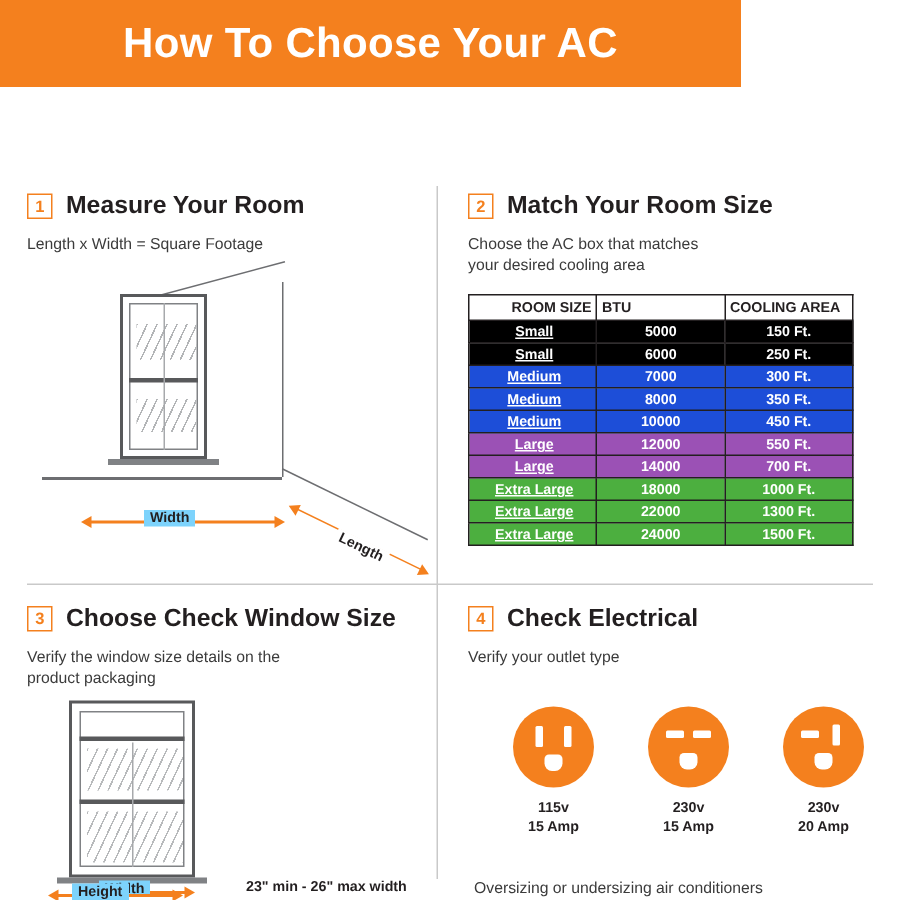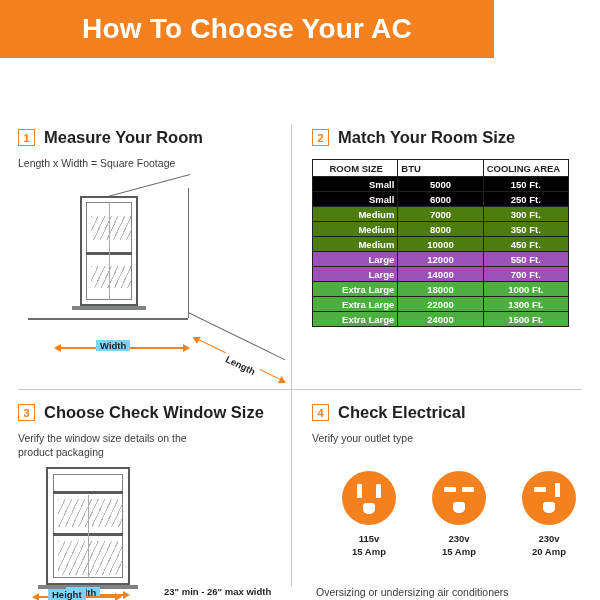--- a/index.html
+++ b/index.html
@@ -137,30 +137,30 @@
     color:#ffffff;
     table-layout:fixed;
   }
   table.ac th {
     background:#ffffff; color:#231f20;
     border:1px solid #231f20;
     padding:2.5px 3px;
     font-size:9.5px;
     text-align:left;
   }
-  table.ac th.first { text-align:center; padding-left:5px; }
+  table.ac th.first { text-align:right; padding-left:5px; }
   table.ac td {
     border:1px solid #231f20;
     padding:1.5px 3px;
     text-align:center;
     height:13px;
   }
-  table.ac td.first { text-align:right; padding-left:5px; }
+  table.ac td.first { text-align:center; padding-left:5px;text-decoration:underline; }
   .r-small { background:#000000; }
-  .r-medium { background:#4d7c0f; }
+  .r-medium { background:#1d4ed8; }
   .r-large { background:#9b51b5; }
   .r-xlarge { background:#4caf3f;margin-left:23px; }
 
   
   .win3wrap { position:relative; width:262px; height:140px; margin-top:8px; }
   .window3 {
     position:absolute; left:28px; top:0px; width:84px; height:118px;
     background:#ffffff; border:2px solid #58595b;
   }
   .window3 .inner { position:absolute; left:5px; top:5px; right:5px; bottom:5px; border:1.3px solid #808285; }
@@ -265,20 +265,22 @@
           <div class="txt">Length</div>
         </div>
       </div>
     </div>
 
     <div class="quad q2">
       <div class="steptitle">
         <div class="num">2</div>
         <div class="label">Match Your Room Size</div>
       </div>
+      <div class="sub" style="white-space:pre-line">Choose the AC box that matches
+your desired cooling area</div>
 
       <table class="ac">
         <thead>
           <tr>
             <th class="first">ROOM SIZE</th>
             <th>BTU</th>
             <th>COOLING AREA</th>
           </tr>
         </thead>
         <tbody id="ac-tbody">

